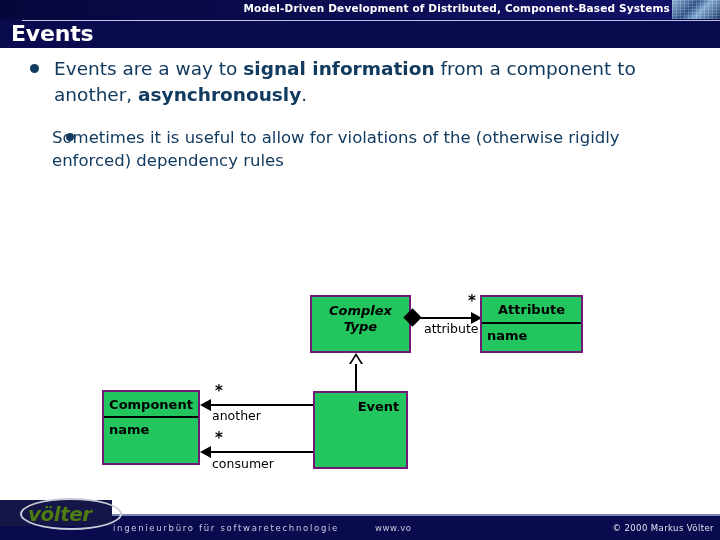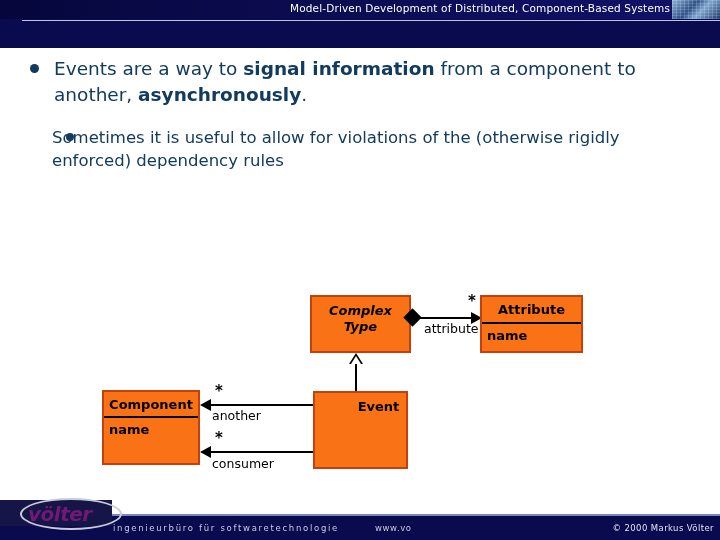--- a/index.html
+++ b/index.html
@@ -26,21 +26,21 @@
     position: absolute;
     left: 0; top: 0;
     width: 720px; height: 19px;
     background: linear-gradient(to right, #06063c 0%, #0d0d56 55%, #12126a 100%);
   }
   #header-subtitle {
     position: absolute;
     right: 50px; top: 2px;
     color: #ffffff;
     font-size: 10.5px;
-    font-weight: normal;
+    font-weight: bold;
     letter-spacing: 0.15px;
     white-space: nowrap;
     font-family: "DejaVu Sans", "Liberation Sans", sans-serif;
   }
   #header-thumb {
     position: absolute;
     right: 0; top: 0;
     width: 48px; height: 19px;
     background:
       repeating-linear-gradient(90deg, rgba(255,255,255,.18) 0 1px, rgba(0,0,0,0) 1px 4px),
@@ -104,22 +104,22 @@
   .b { font-weight: bold; }
 
   
   #diagram {
     position: absolute;
     left: 0; top: 270px;
     width: 720px; height: 225px;
   }
   .uml-box {
     position: absolute;
-    background: #f97316;
-    border: 2px solid #c2410c;
+    background: #22c55e;
+    border: 2px solid #701a75;
     box-sizing: border-box;
   }
   .uml-title {
     text-align: center;
     font-size: 13px;
     font-weight: bold;
     color: #000000;
     line-height: 15px;
     padding-top: 4px;
   }
@@ -219,21 +219,21 @@
     position: absolute;
     left: 20px; top: 1px;
     width: 98px; height: 28px;
     border: 2px solid #c9ccd8;
     border-radius: 50%;
     background: transparent;
   }
   #logo-text {
     position: absolute;
     left: 28px; top: 5px;
-    color: #701a75;
+    color: #4d7c0f;
     font-size: 20px;
     font-weight: bold;
     font-style: italic;
     letter-spacing: -0.5px;
     font-family: "DejaVu Sans", "Liberation Sans", sans-serif;
   }
   #footer-tagline {
     position: absolute;
     left: 113px; top: 26px;
     color: #c8cde0;
@@ -259,20 +259,21 @@
   }
 </style>
 </head>
 <body>
 
 <div id="header">
   <div id="header-topband"></div>
   <div id="header-subtitle">Model-Driven Development of Distributed, Component-Based Systems</div>
   <div id="header-thumb"></div>
   <div id="header-rule"></div>
+  <div id="slide-title">Events</div>
 </div>
 
 <div id="bullets">
   <div class="bullet-l1">
     <span class="dot"></span>
     <span id="bullet-0-text"><span>Events are a way to </span><span class="b">signal information</span><span> from a component to another, </span><span class="b">asynchronously</span><span>.</span></span>
   </div>
   <div class="bullet-l2">
     <span class="dot"></span>
     <span id="bullet-1-text"><span>Sometimes it is useful to allow for violations of the (otherwise rigidly enforced) dependency rules</span></span>

